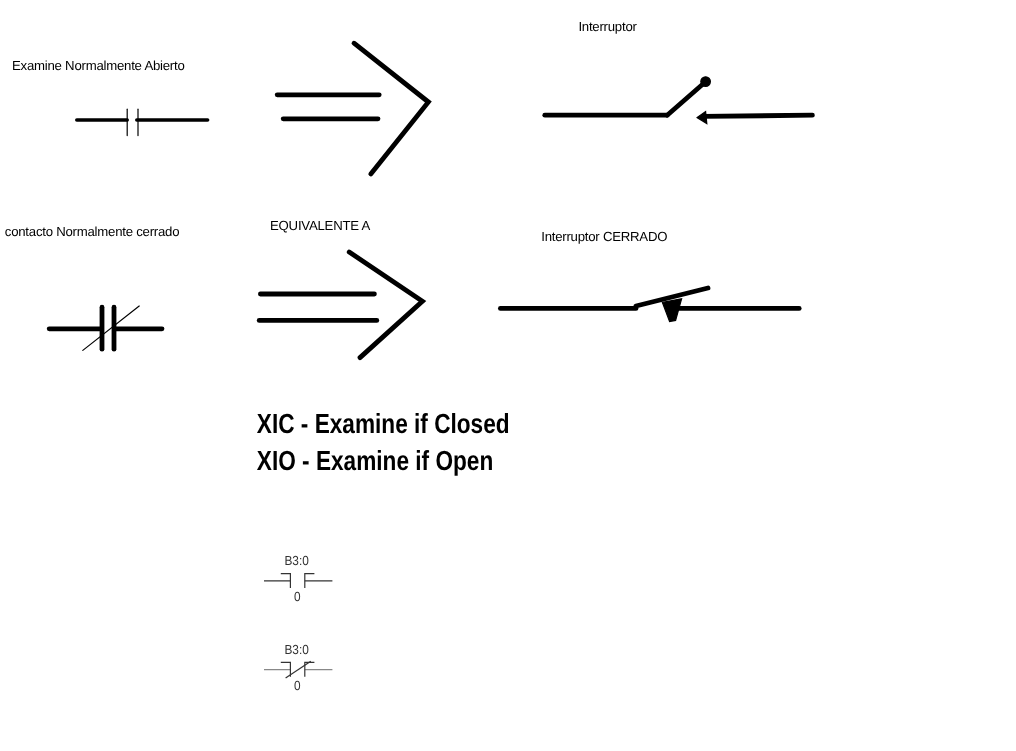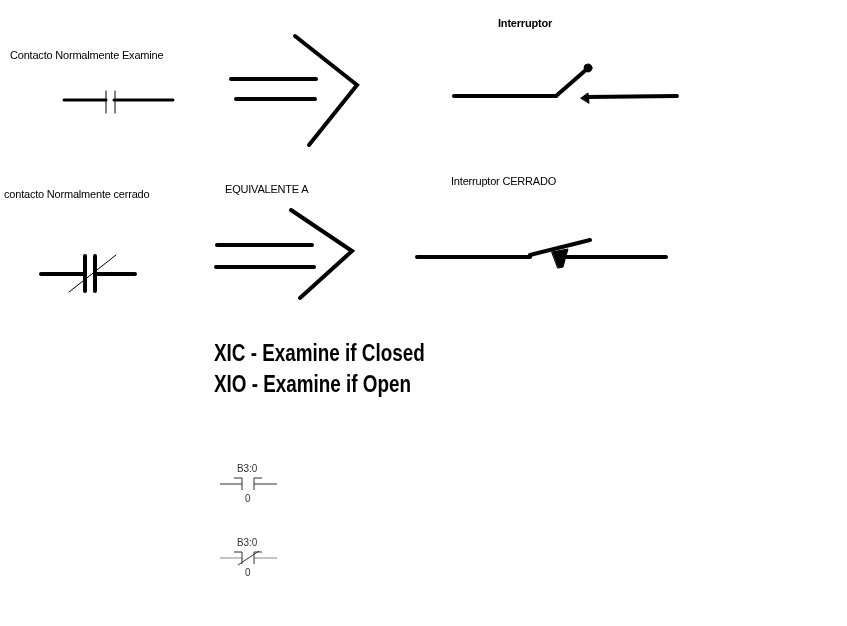--- a/index.html
+++ b/index.html
@@ -5,25 +5,25 @@
   html, body { margin: 0; padding: 0; background: #ffffff; }
   body { width: 847px; height: 626px; position: relative; overflow: hidden; font-family: "Liberation Sans", sans-serif; color: #000; }
   .label { position: absolute; font-size: 11px; line-height: 13px; white-space: nowrap; letter-spacing: -0.2px; }
   .big { position: absolute; font-family: "Liberation Sans", sans-serif; font-weight: bold; font-size: 23px; line-height: 31px; transform: scaleX(0.82); transform-origin: left top; white-space: nowrap; }
   .plc-label { position: absolute; font-size: 11px; color: #333; line-height: 12px; transform: scaleX(0.9); transform-origin: left top; }
   svg.draw { position: absolute; left: 0; top: 0; }
 </style>
 </head>
 <body>
 
-<div class="label" style="left:10px; top:49px;">Contacto Normalmente Examine</div>
+<div class="label" style="left:10px; top:49px;">Examine Normalmente Abierto</div>
 <div class="label" style="left:4px; top:188px;">contacto Normalmente cerrado</div>
 <div class="label" style="left:225px; top:183px;">EQUIVALENTE A</div>
-<div class="label" style="left:498px; top:17px;font-weight:bold;">Interruptor</div>
-<div class="label" style="left:451px; top:175px;text-align:right;">Interruptor CERRADO</div>
+<div class="label" style="left:482px; top:17px;">Interruptor</div>
+<div class="label" style="left:451px; top:192px;text-align:right;">Interruptor CERRADO</div>
 
 <div class="big" style="left:214px; top:338px;">XIC - Examine if Closed</div>
 <div class="big" style="left:214px; top:369px;">XIO - Examine if Open</div>
 
 <div class="plc-label" style="left:237px; top:462px;">B3:0</div>
 <div class="plc-label" style="left:245px; top:492px;">0</div>
 <div class="plc-label" style="left:237px; top:536px;">B3:0</div>
 <div class="plc-label" style="left:245px; top:566px;">0</div>
 
 <svg class="draw" width="847" height="626" viewBox="0 0 847 626">

